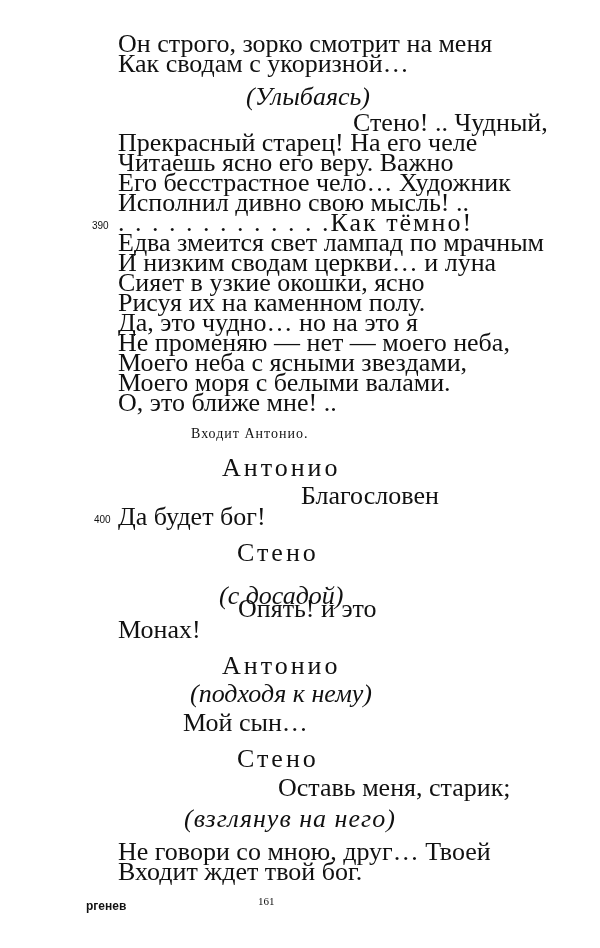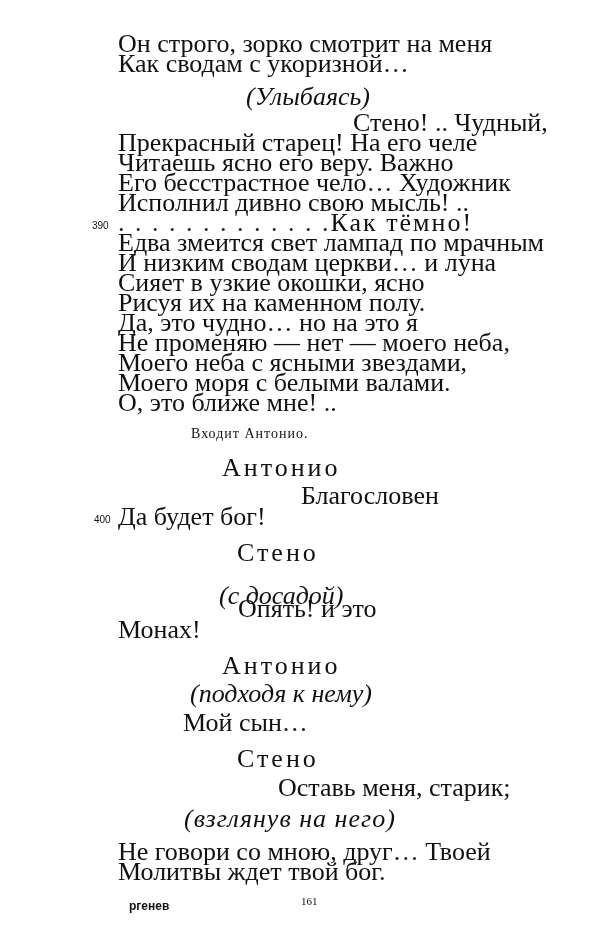--- a/index.html
+++ b/index.html
@@ -3,21 +3,21 @@
 <meta charset="utf-8">
 <style>
   html, body { margin: 0; padding: 0; background: #ffffff; }
   body { width: 600px; height: 948px; position: relative; overflow: hidden;
          font-family: "Liberation Serif", "DejaVu Serif", serif; color: #111; }
   .line { position: absolute; font-size: 26px; line-height: 20px; white-space: nowrap; }
   .it { font-style: italic; }
   .spaced { letter-spacing: 3px; }
   .small { font-size: 14px; }
   .lnum { position: absolute; font-size: 10px; font-family: "Liberation Sans", sans-serif; }
-  .footer { position: absolute; white-space: nowrap; margin-left: 43px; }
+  .footer { position: absolute; white-space: nowrap; }
 </style>
 </head>
 <body>
 
 <div>
   <div class="line" style="left:118px;top:34px">Он строго, зорко смотрит на меня</div>
   <div class="line" style="left:118px;top:54px">Как сводам с укоризной…</div>
   <div class="line it" style="left:246px;top:87px">(Улыбаясь)</div>
   <div class="line" style="left:353px;top:113px">Стено! .. Чудный,</div>
   <div class="line" style="left:118px;top:133px">Прекрасный старец! На его челе</div>
@@ -44,17 +44,17 @@
   <div class="line it" style="left:219px;top:586px">(с досадой)</div>
   <div class="line" style="left:238px;top:599px">Опять! и это</div>
   <div class="line" style="left:118px;top:620px">Монах!</div>
   <div class="line spaced" style="left:222px;top:656px">Антонио</div>
   <div class="line it" style="left:190px;top:684px">(подходя к нему)</div>
   <div class="line" style="left:183px;top:713px">Мой сын…</div>
   <div class="line spaced" style="left:237px;top:749px">Стено</div>
   <div class="line" style="left:278px;top:778px">Оставь меня, старик;</div>
   <div class="line it" style="left:184px;top:809px;letter-spacing:1px">(взглянув на него)</div>
   <div class="line" style="left:118px;top:842px">Не говори со мною, друг… Твоей</div>
-  <div class="line" style="left:118px;top:862px">Молитвы ждет твой бог.</div>
+  <div class="line" style="left:118px;top:862px">Входит ждет твой бог.</div>
 </div>
 
 <div class="footer" style="left:86px;top:899px;font-size:12px;font-weight:bold;font-family:'Liberation Sans',sans-serif">ргенев</div>
 <div class="footer" style="left:258px;top:895px;font-size:11px">161</div>
 
 </body></html>

